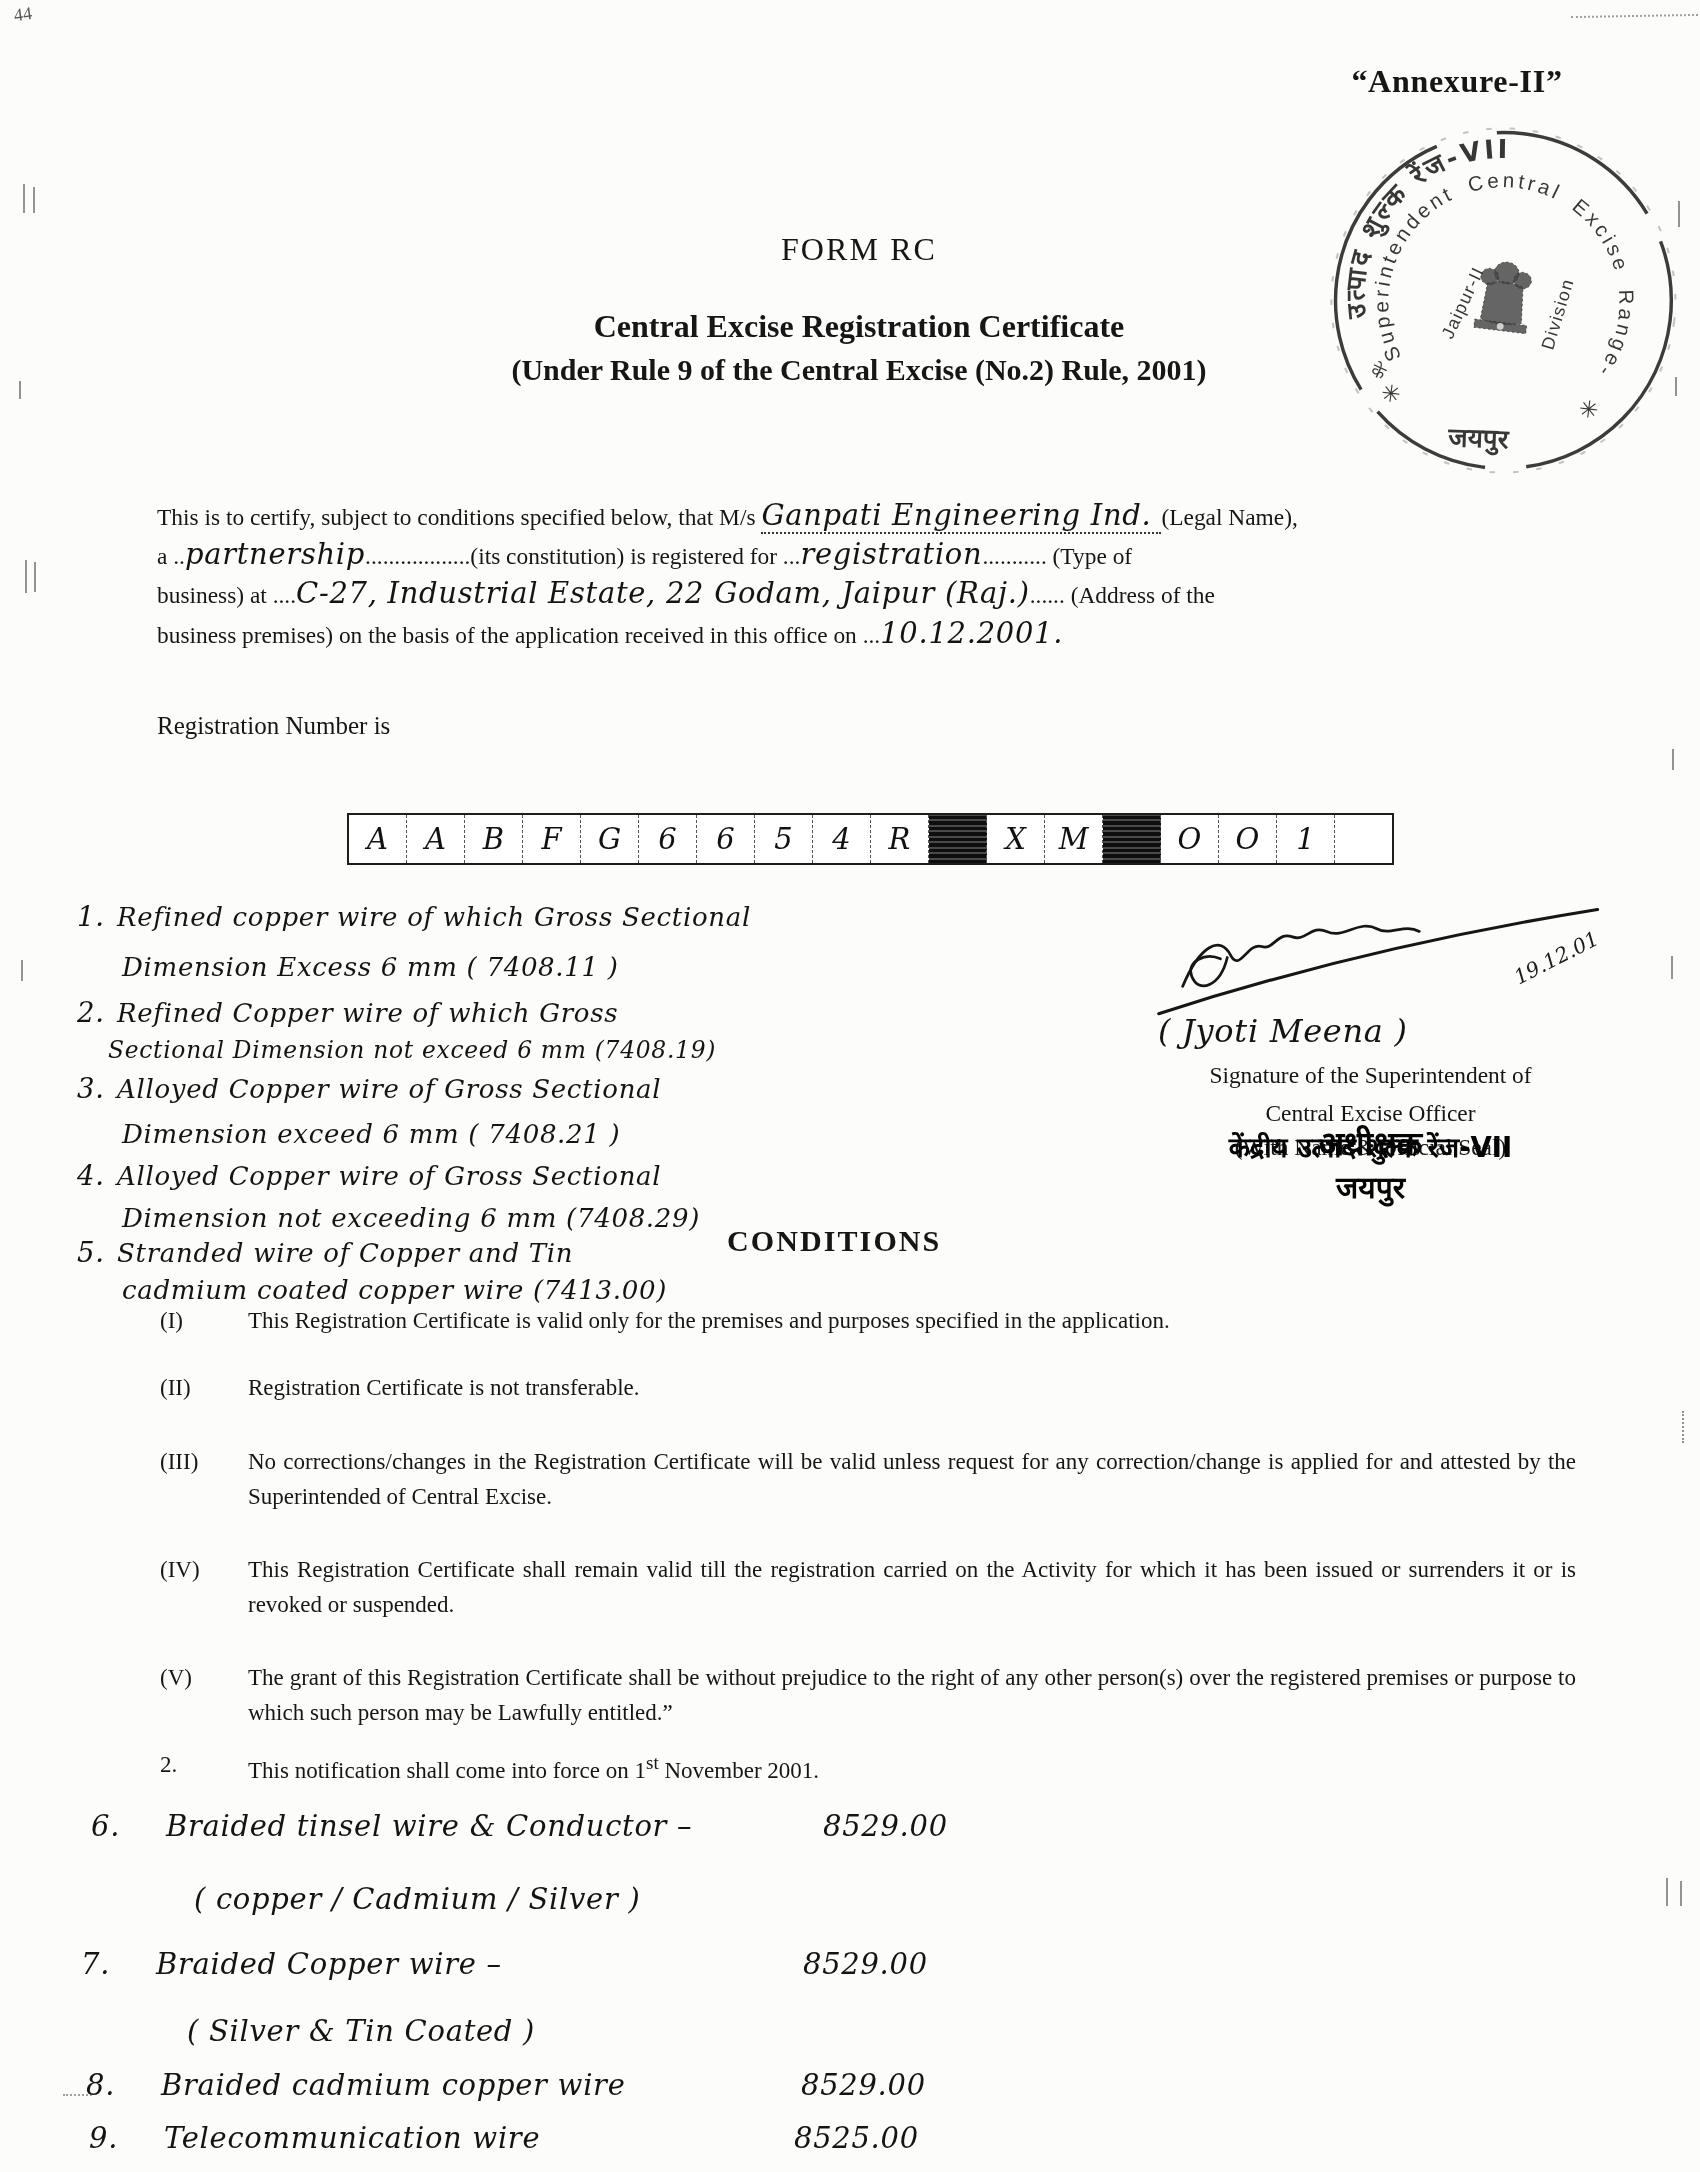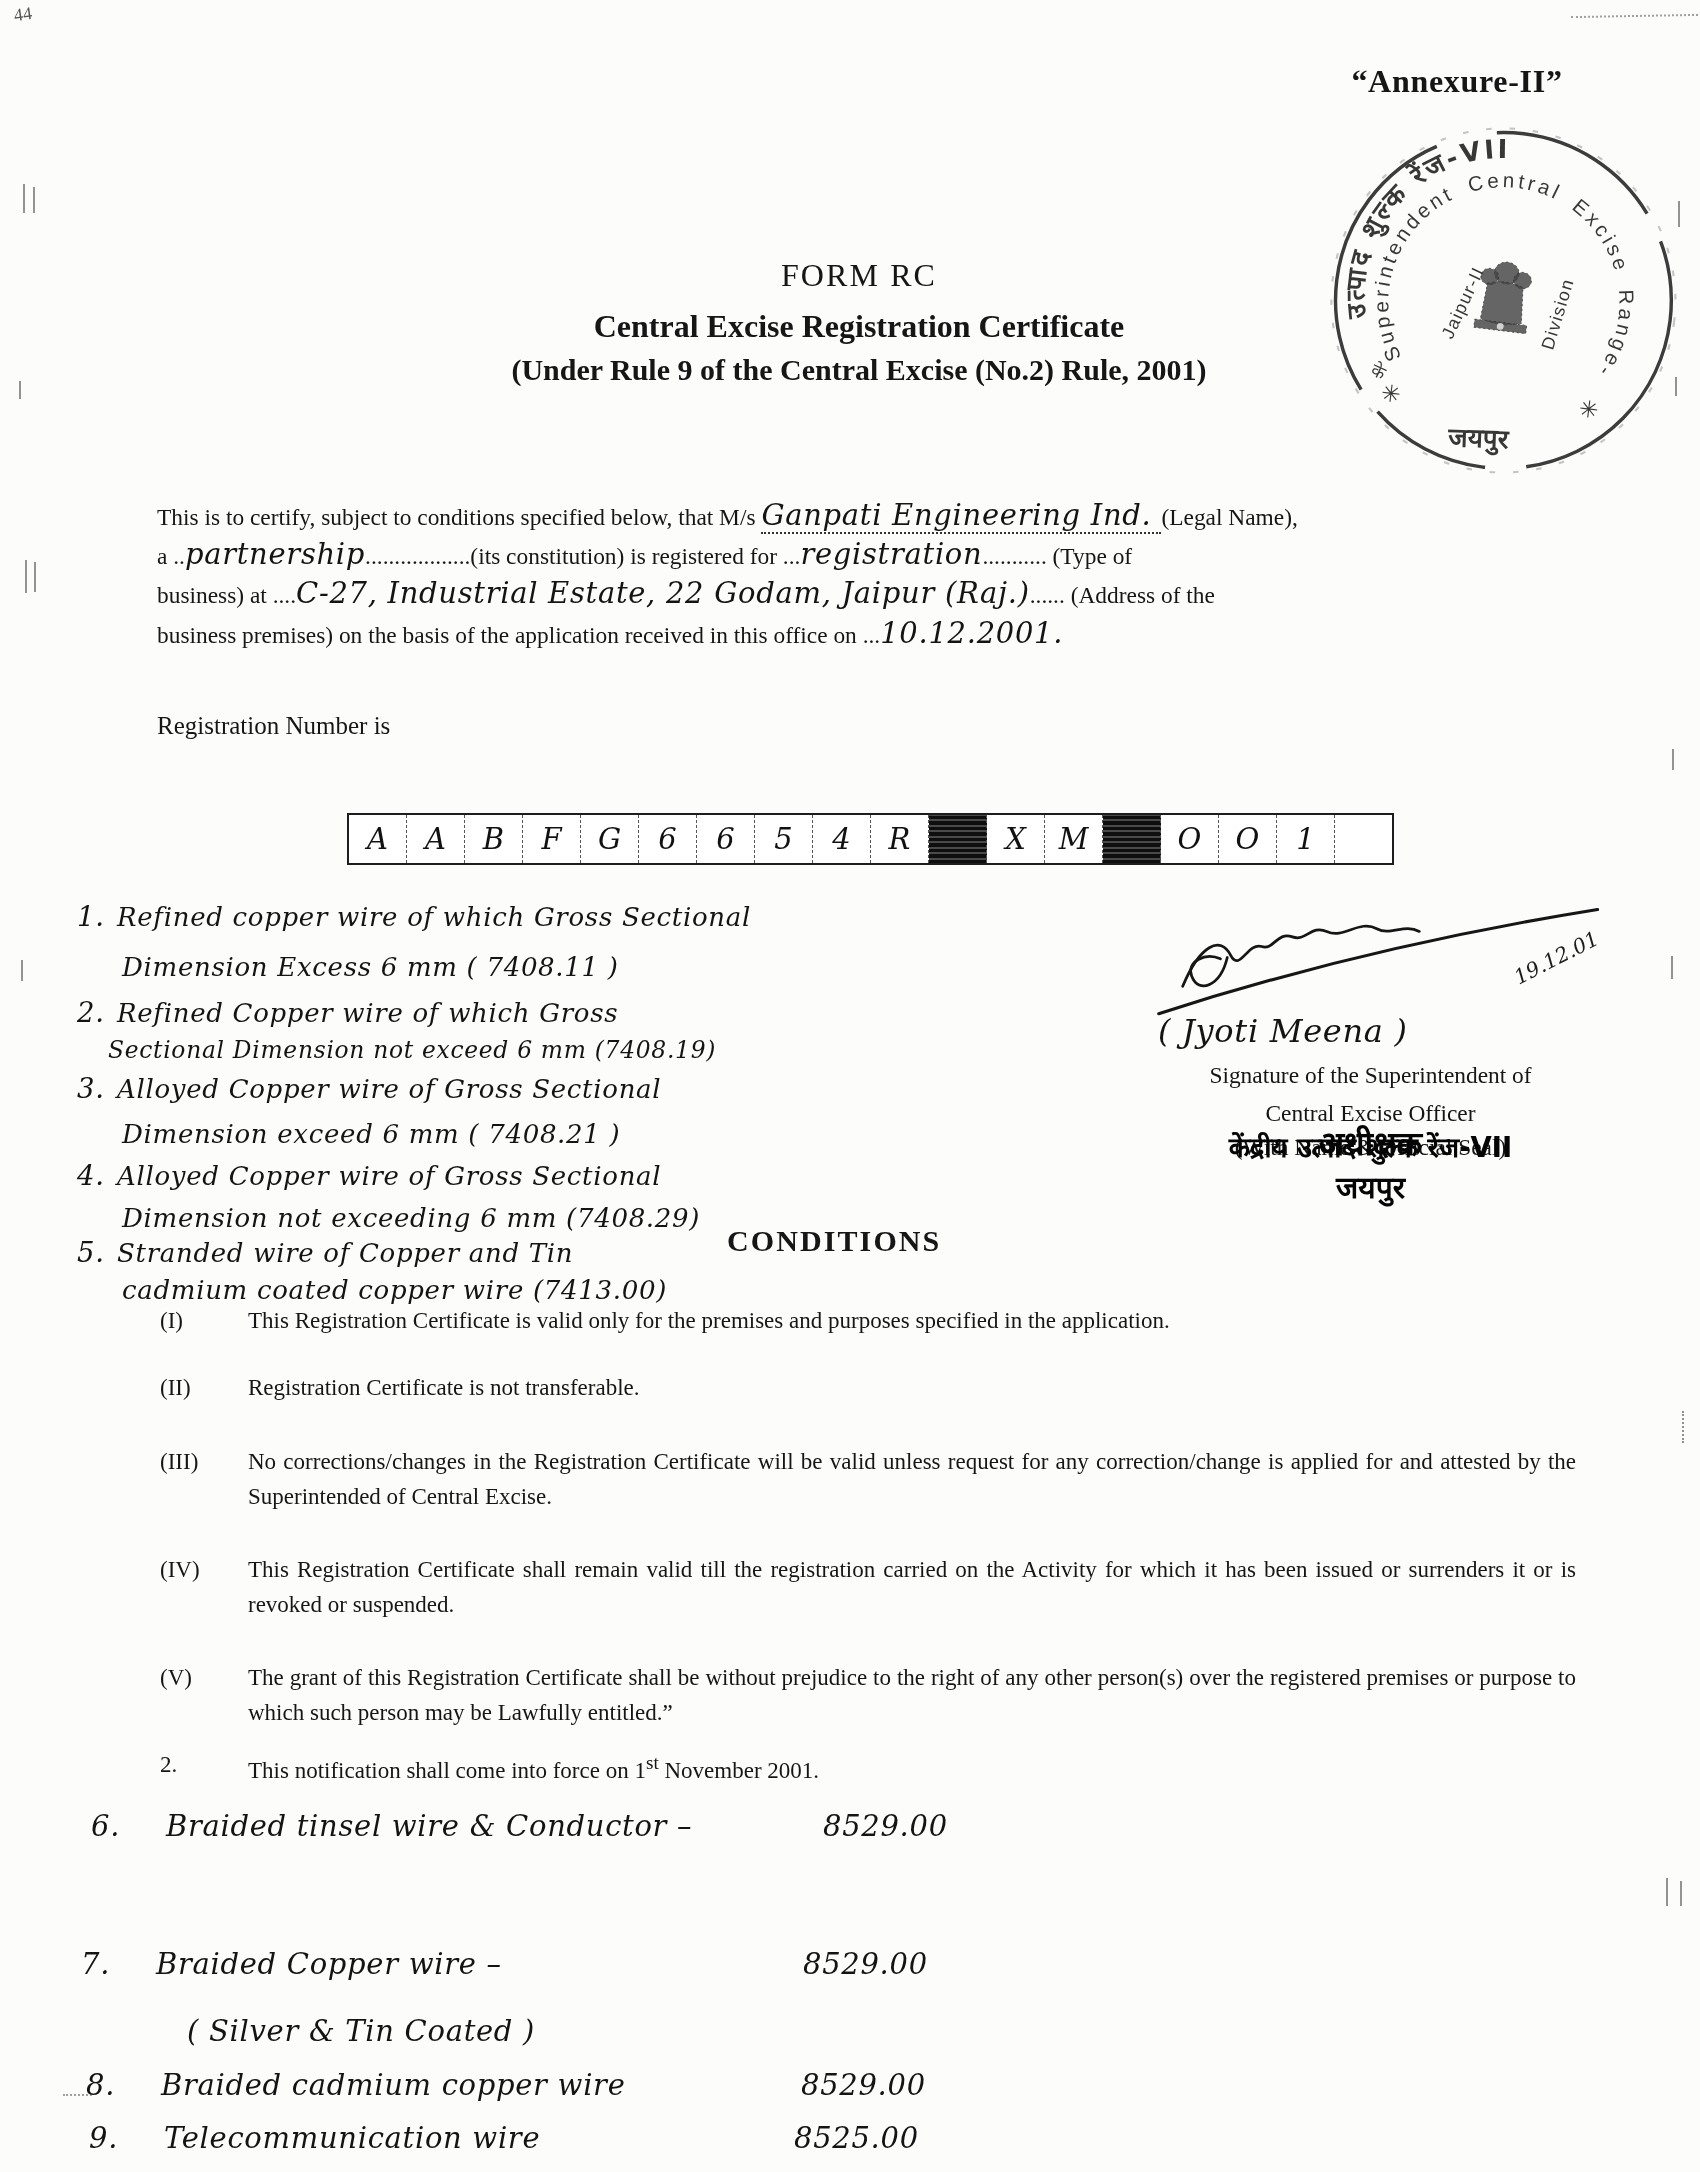--- a/index.html
+++ b/index.html
@@ -3,21 +3,21 @@
 <meta charset="utf-8">
 <style>
   html,body{margin:0;padding:0;background:#e8e8e6;}
   #page{position:relative;width:1700px;height:2172px;background:#fcfcfa;overflow:hidden;
         font-family:"Liberation Serif",serif;color:#1a1a1a;}
   .abs{position:absolute;}
   .print{font-family:"Liberation Serif",serif;color:#161616;}
   .hand{font-family:"DejaVu Serif",serif;font-style:italic;color:#141414;letter-spacing:0.7px;}
   
   .annexure{left:1299px;top:63px;width:316px;text-align:center;font-size:32px;font-weight:bold;letter-spacing:0.7px;}
-  .form-rc{left:192px;top:231px;width:1334px;text-align:center;font-size:32px;letter-spacing:2.1px;margin-top:26px;}
+  .form-rc{left:192px;top:231px;width:1334px;text-align:center;font-size:32px;letter-spacing:2.1px;}
   .cert-title{left:192px;top:308px;width:1334px;text-align:center;font-size:32px;font-weight:bold;}
   .cert-sub{left:192px;top:353px;width:1334px;text-align:center;font-size:30px;font-weight:bold;}
   
   .certify{left:157px;top:496px;width:1437px;font-size:23.4px;line-height:39px;}
   .certify .line{position:absolute;left:0;white-space:nowrap;}
   .certify .hand{font-size:29px;}
   .u-dot{border-bottom:2.1px dotted #333;}
   
   .reg-label{left:157px;top:712px;font-size:25px;}
   .reg-grid{left:347px;top:813px;display:flex;border:2.1px solid #1d1d1d;background:#fff;}
@@ -207,20 +207,21 @@
   <div class="abs clause2 print">
     <span class="cnum">2.</span>
     <span class="ctext"><span>This notification shall come into force on 1</span><sup>st</sup><span> November 2001.</span></span>
   </div>
 
   <div class="abs xrow hand" style="left:91px;top:1809px;width:962px;">
     <span class="num">6.</span>
     <span>Braided  tinsel  wire  &amp;  Conductor  –</span>
     <span class="xcode" style="left:732px;">8529.00</span>
   </div>
+  <div class="abs xrow hand" style="left:194px;top:1882px;">( copper / Cadmium / Silver )</div>
   <div class="abs xrow hand" style="left:81px;top:1947px;width:962px;">
     <span class="num">7.</span>
     <span>Braided  Copper  wire    –</span>
     <span class="xcode" style="left:722px;">8529.00</span>
   </div>
   <div class="abs xrow hand" style="left:187px;top:2014px;text-align:center;">( Silver   &amp;   Tin  Coated )</div>
   <div class="abs xrow hand" style="left:86px;top:2068px;width:962px;">
     <span class="num">8.</span>
     <span>Braided  cadmium  copper  wire</span>
     <span class="xcode" style="left:715px;">8529.00</span>

